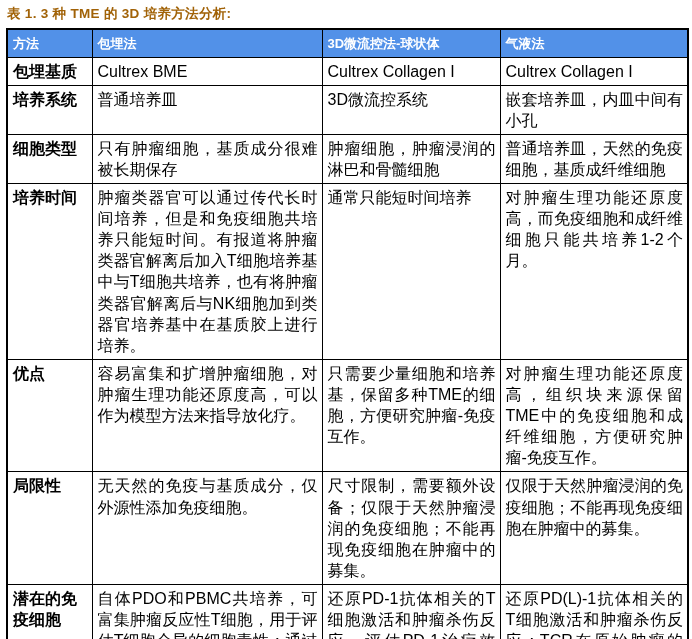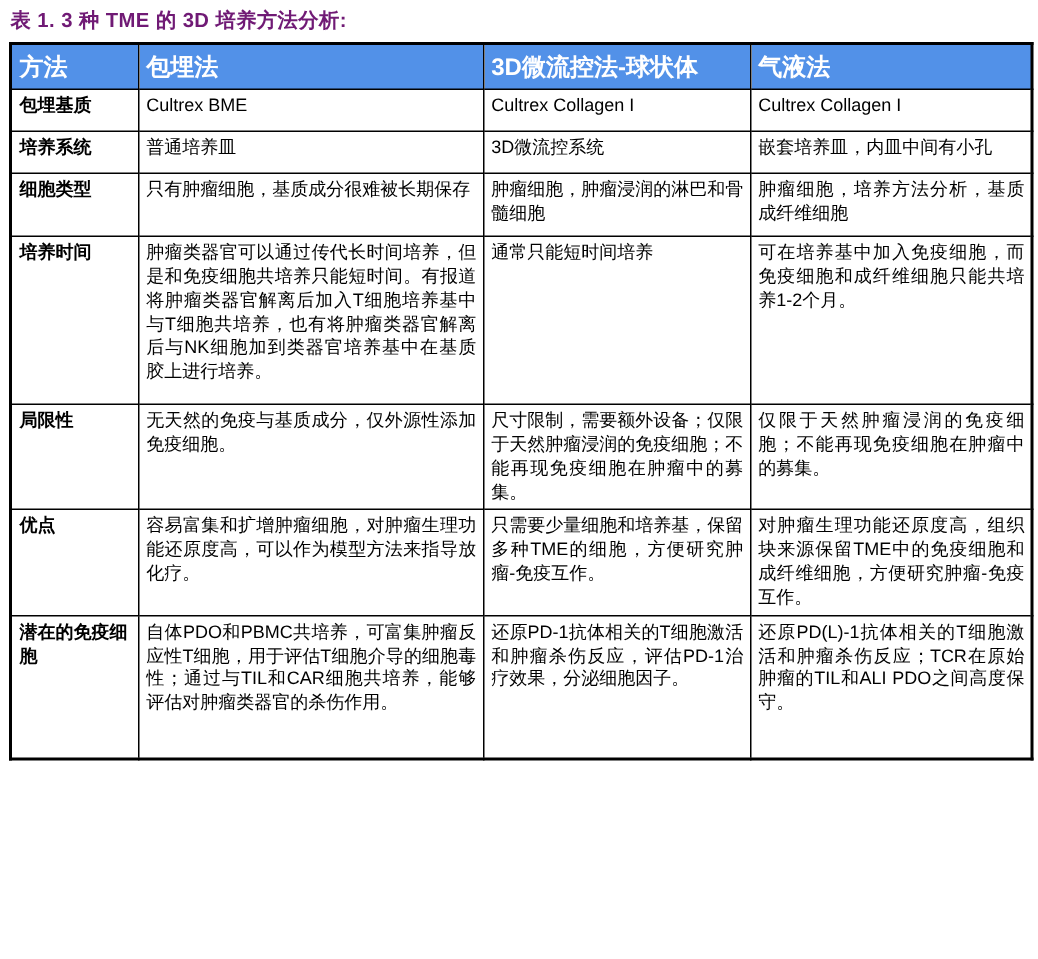--- a/index.html
+++ b/index.html
@@ -15,43 +15,43 @@
     box-sizing: border-box;
     padding: 4px 5px 0 6px;
     background: #ffffff;
     overflow: hidden;
   }
   .doc-title {
     font-size: 13.5px;
     font-weight: bold;
     letter-spacing: 0.3px;
     margin: 1px 0 5px 1px;
-    color: #701a75;
+    color: #a16207;
   }
   table.tme {
     border-collapse: collapse;
     table-layout: fixed;
     width: 681px;
     border: 2px solid #000000;
   }
   table.tme th, table.tme td {
     border: 1px solid #000000;
     vertical-align: top;
     padding: 3px 4px 3px 5px;
-    font-size: 12px;
+    font-size: 16px;
     line-height: 1.32;
     word-break: break-word;
     overflow: hidden;
   }
   table.tme thead th {
     background: #5291E8;
     color: #ffffff;
     text-align: left;
     font-weight: bold;
-    font-size: 16px;
+    font-size: 13px;
     padding-top: 5px;
   }
   table.tme tbody th {
     text-align: left;
     font-weight: bold;
     background: #ffffff;
     white-space: normal;
   }
   table.tme tbody td {
     text-align: justify;
@@ -93,39 +93,39 @@
       <tr style="height:28px;">
         <th>培养系统</th>
         <td>普通培养皿</td>
         <td>3D微流控系统</td>
         <td>嵌套培养皿，内皿中间有小孔</td>
       </tr>
       <tr style="height:42px;padding-left:24px;">
         <th>细胞类型</th>
         <td>只有肿瘤细胞，基质成分很难被长期保存</td>
         <td>肿瘤细胞，肿瘤浸润的淋巴和骨髓细胞</td>
-        <td>肿瘤细胞，培养方法分析，基质成纤维细胞</td>
+        <td>普通培养皿，天然的免疫细胞，基质成纤维细胞</td>
       </tr>
       <tr style="height:112px;padding-left:16px;">
         <th>培养时间</th>
         <td>肿瘤类器官可以通过传代长时间培养，但是和免疫细胞共培养只能短时间。有报道将肿瘤类器官解离后加入T细胞培养基中与T细胞共培养，也有将肿瘤类器官解离后与NK细胞加到类器官培养基中在基质胶上进行培养。</td>
         <td>通常只能短时间培养</td>
-        <td>可在培养基中加入免疫细胞，而免疫细胞和成纤维细胞只能共培养1-2个月。</td>
+        <td>对肿瘤生理功能还原度高，而免疫细胞和成纤维细胞只能共培养1-2个月。</td>
+      </tr>
+      <tr style="height:66px;">
+        <th>优点</th>
+        <td>容易富集和扩增肿瘤细胞，对肿瘤生理功能还原度高，可以作为模型方法来指导放化疗。</td>
+        <td>只需要少量细胞和培养基，保留多种TME的细胞，方便研究肿瘤-免疫互作。</td>
+        <td>对肿瘤生理功能还原度高，组织块来源保留TME中的免疫细胞和成纤维细胞，方便研究肿瘤-免疫互作。</td>
       </tr>
       <tr style="height:66px;">
         <th>局限性</th>
         <td>无天然的免疫与基质成分，仅外源性添加免疫细胞。</td>
         <td>尺寸限制，需要额外设备；仅限于天然肿瘤浸润的免疫细胞；不能再现免疫细胞在肿瘤中的募集。</td>
         <td>仅限于天然肿瘤浸润的免疫细胞；不能再现免疫细胞在肿瘤中的募集。</td>
-      </tr>
-      <tr style="height:66px;">
-        <th>优点</th>
-        <td>容易富集和扩增肿瘤细胞，对肿瘤生理功能还原度高，可以作为模型方法来指导放化疗。</td>
-        <td>只需要少量细胞和培养基，保留多种TME的细胞，方便研究肿瘤-免疫互作。</td>
-        <td>对肿瘤生理功能还原度高，组织块来源保留TME中的免疫细胞和成纤维细胞，方便研究肿瘤-免疫互作。</td>
       </tr>
       <tr style="height:96px;">
         <th>潜在的免疫细胞</th>
         <td>自体PDO和PBMC共培养，可富集肿瘤反应性T细胞，用于评估T细胞介导的细胞毒性；通过与TIL和CAR细胞共培养，能够评估对肿瘤类器官的杀伤作用。</td>
         <td>还原PD-1抗体相关的T细胞激活和肿瘤杀伤反应，评估PD-1治疗效果，分泌细胞因子。</td>
         <td>还原PD(L)-1抗体相关的T细胞激活和肿瘤杀伤反应；TCR在原始肿瘤的TIL和ALI PDO之间高度保守。</td>
       </tr>
     </tbody>
   </table>
 </div>

